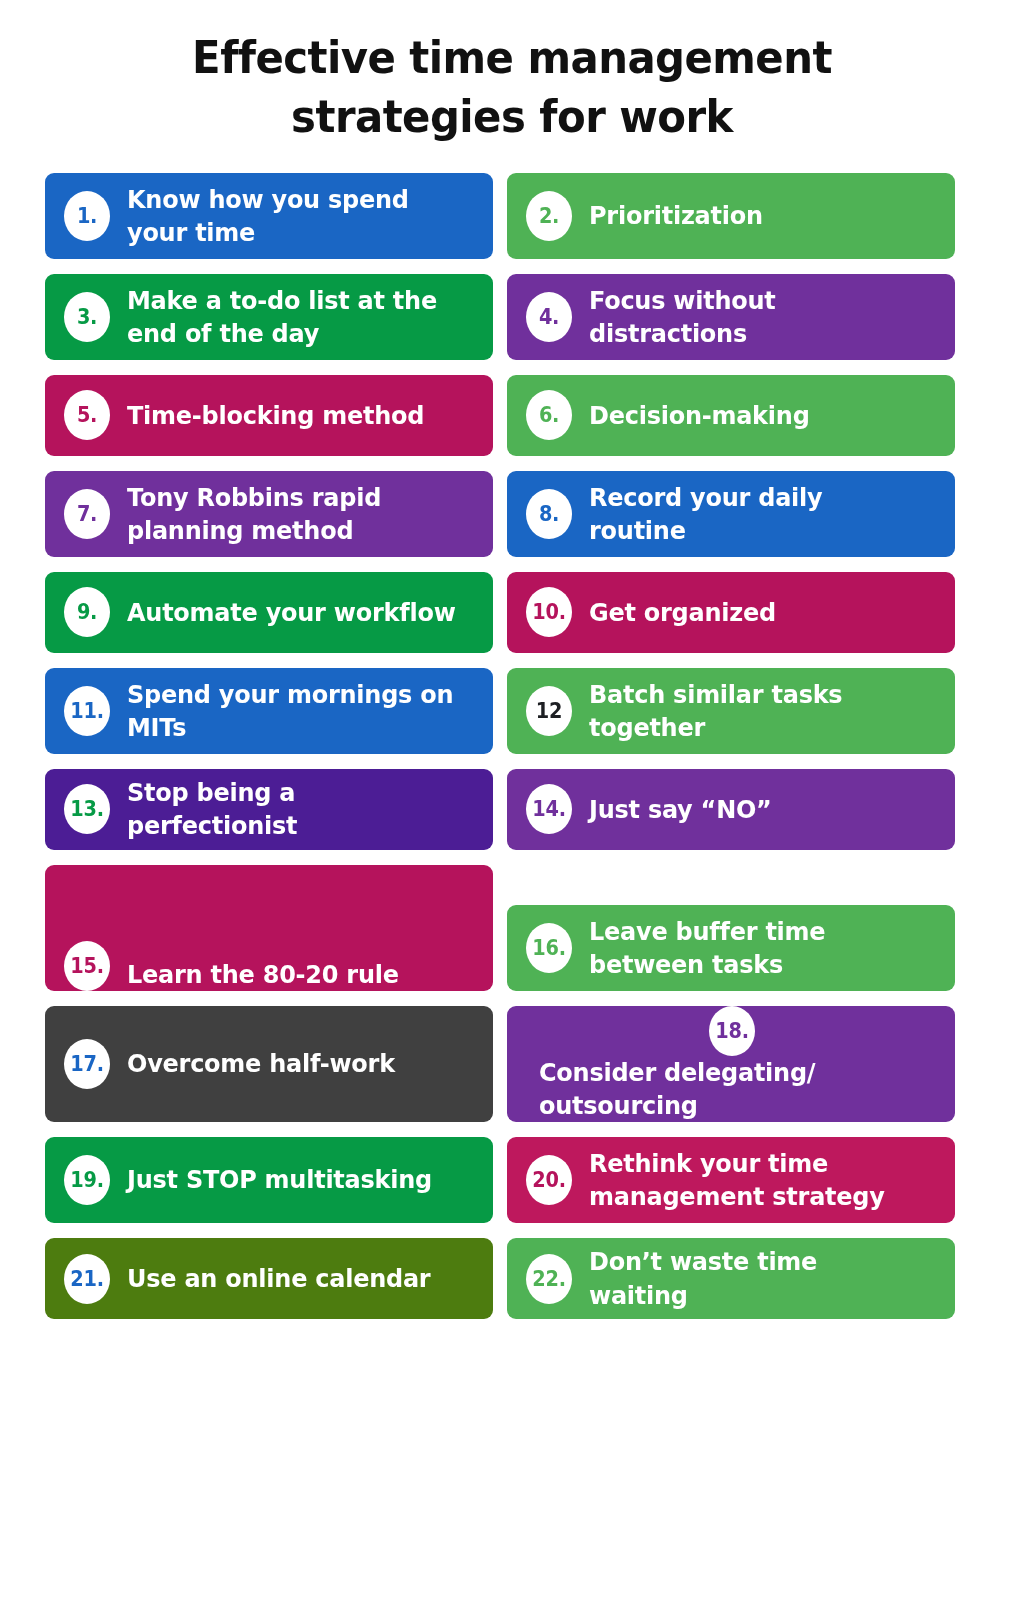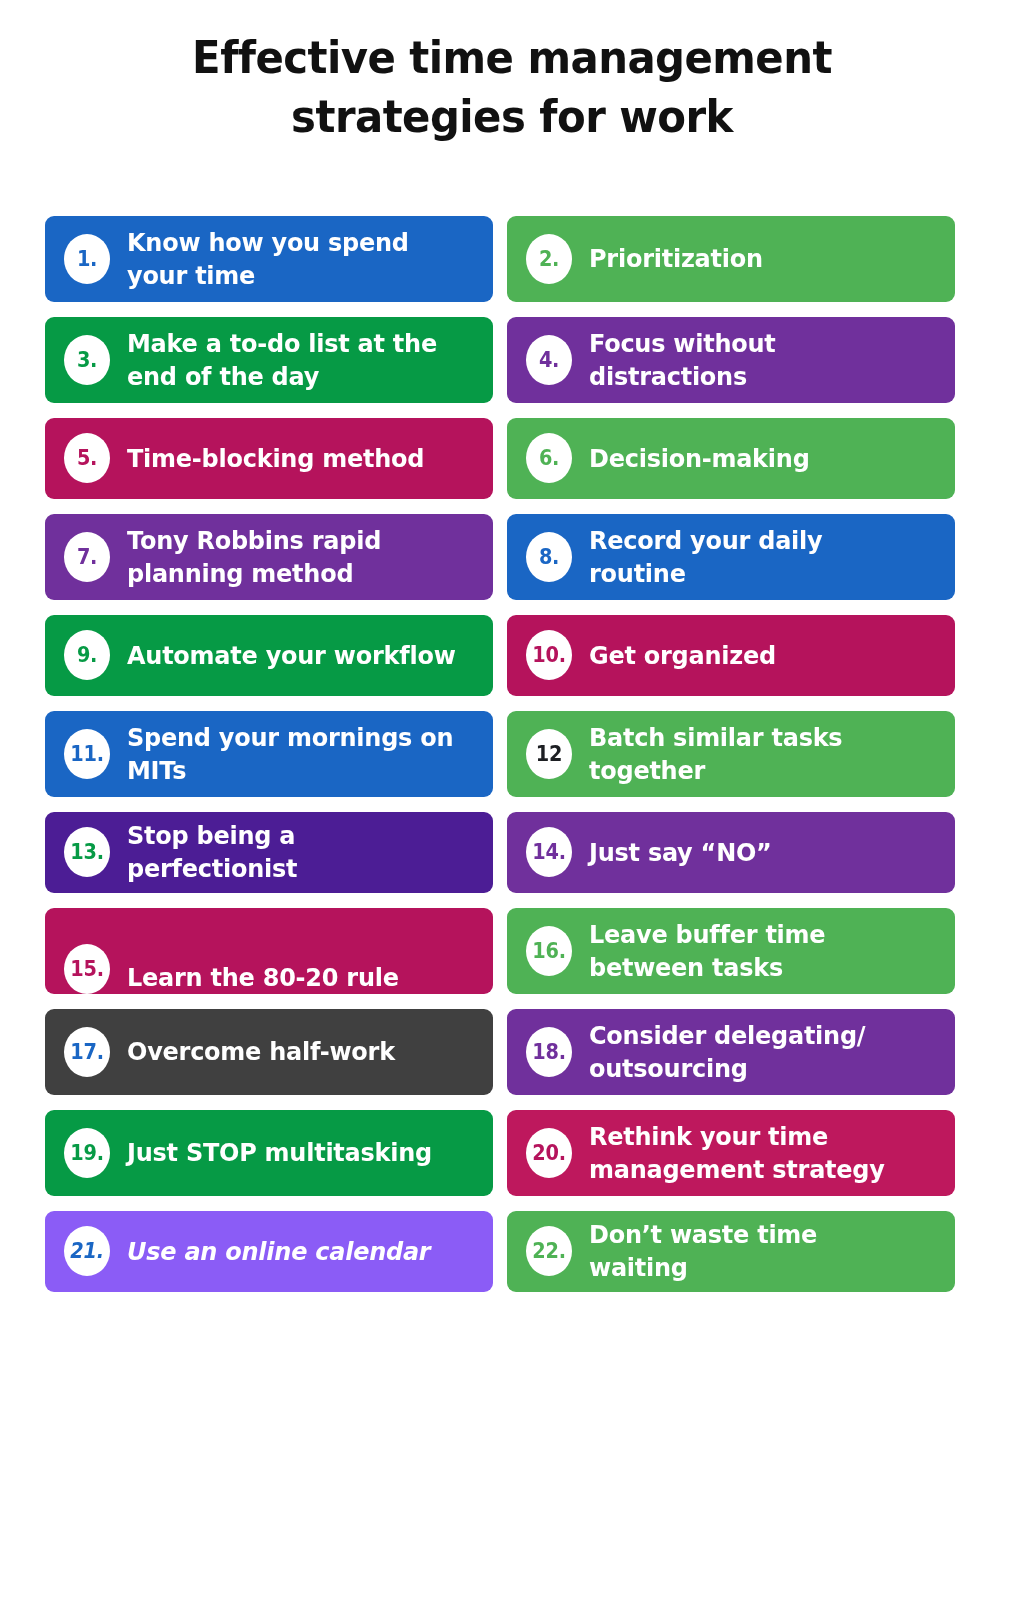--- a/index.html
+++ b/index.html
@@ -10,21 +10,20 @@
     font-family:"Liberation Sans", sans-serif;
   }
   .page {
     width:1024px;
     height:1603px;
     position:relative;
     background:#ffffff;
     display:flex;
     flex-direction:column;
     align-items:center;
-    gap:43px;
   }
 
   
   .title {
     margin-top:28px;
     width:900px;
     text-align:center;
     font-size:45px;
     line-height:1.32;
     font-weight:700;
@@ -180,41 +179,41 @@
         <span class="card-text">Stop being a perfectionist</span>
       </div>
       <div class="card" style="background: rgb(112, 48, 156);">
         <span class="badge" style="color: rgb(112, 48, 156);">14.</span>
         <span class="card-text">Just say “NO”</span>
       </div>
       <div class="card" style="background: rgb(181, 19, 92); align-items: flex-end;">
         <span class="badge" style="color: rgb(181, 19, 92);">15.</span>
         <span class="card-text">Learn the 80-20 rule</span>
       </div>
-      <div class="card two-line" style="background: rgb(79, 178, 85);">
+      <div class="card two-line" style="background: rgb(79, 178, 85); margin-top: 40px;">
         <span class="badge" style="color: rgb(79, 178, 85);">16.</span>
         <span class="card-text">Leave buffer time between tasks</span>
       </div>
       <div class="card" style="background: #404040;">
         <span class="badge" style="color: rgb(26, 102, 196);">17.</span>
         <span class="card-text">Overcome half-work</span>
       </div>
-      <div class="card two-line" style="background: rgb(112, 48, 156);">
+      <div class="card two-line" style="background: rgb(112, 48, 156); flex-direction: column;">
         <span class="badge" style="color: rgb(112, 48, 156);">18.</span>
         <span class="card-text">Consider delegating/ outsourcing</span>
       </div>
       <div class="card" style="background: rgb(6, 154, 69);">
         <span class="badge" style="color: rgb(6, 154, 69);">19.</span>
         <span class="card-text">Just STOP multitasking</span>
       </div>
       <div class="card two-line" style="background: #be185d;">
         <span class="badge" style="color: rgb(181, 19, 92);">20.</span>
         <span class="card-text">Rethink your time management strategy</span>
       </div>
-      <div class="card" style="background: #8b5cf6; font-style: italic;">
+      <div class="card" style="background: #4d7c0f;">
         <span class="badge" style="color: rgb(26, 102, 196);">21.</span>
         <span class="card-text">Use an online calendar</span>
       </div>
       <div class="card" style="background: rgb(79, 178, 85);">
         <span class="badge" style="color: rgb(79, 178, 85);">22.</span>
         <span class="card-text">Don’t waste time waiting</span>
       </div>
     </div>
 
 

